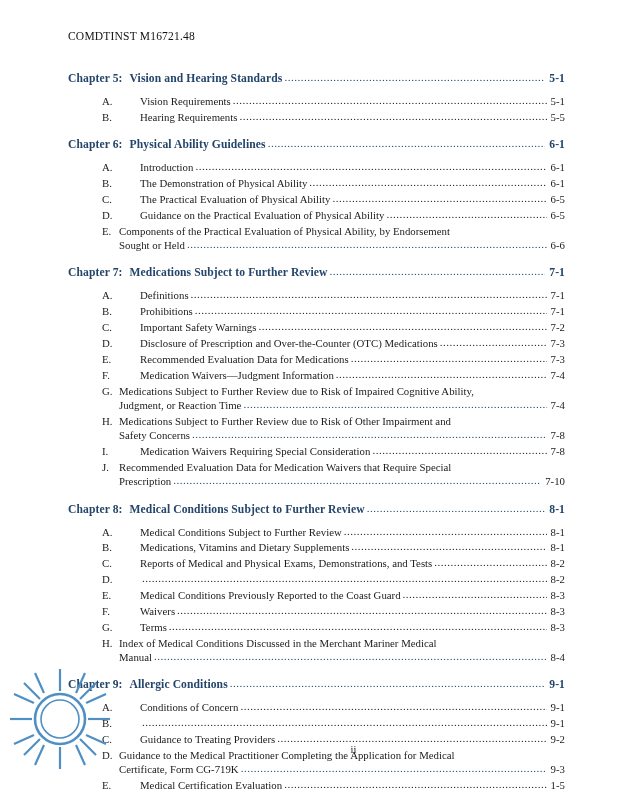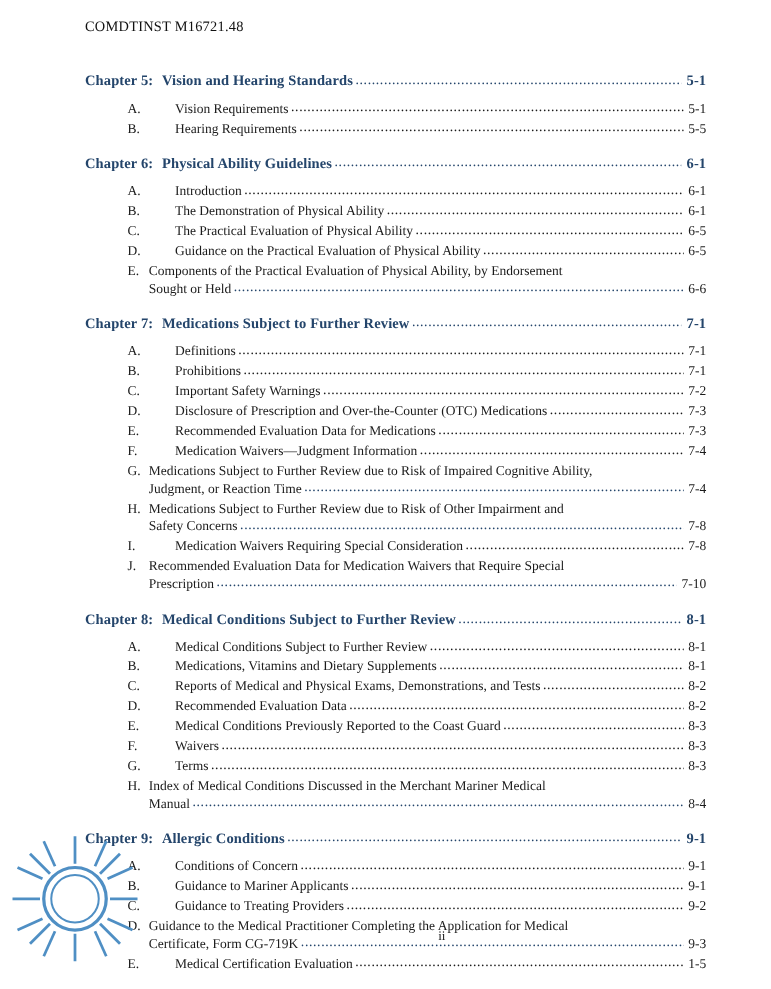--- a/index.html
+++ b/index.html
@@ -13,21 +13,21 @@
     font-family: "Liberation Serif", serif;
     color: #1a1a1a;
     position: relative;
     overflow: hidden;
   }
   .page {
     position: relative;
     width: 617px;
     height: 791px;
     box-sizing: border-box;
-    padding: 16px 52px 0 68px;
+    padding: 30px 52px 0 68px;
   }
   .doc-header {
     font-size: 11.5px;
     letter-spacing: 0.2px;
     color: #111;
     margin-bottom: 30px;
   }
   .toc {
     position: relative;
     z-index: 3;
@@ -381,21 +381,20 @@
             <span class="letter">C.</span>
             <span class="etext-wrap">
               <span class="etext">Reports of Medical and Physical Exams, Demonstrations, and Tests</span>
               <span class="dots">...........................................................................................................................................................................................................................</span>
               <span class="page-num">8-2</span>
             </span>
           </div>
           <div class="entry">
             <span class="letter">D.</span>
             <span class="etext-wrap">
-              <span class="etext">Recommended Evaluation Data</span>
               <span class="dots">...........................................................................................................................................................................................................................</span>
               <span class="page-num">8-2</span>
             </span>
           </div>
           <div class="entry">
             <span class="letter">E.</span>
             <span class="etext-wrap">
               <span class="etext">Medical Conditions Previously Reported to the Coast Guard</span>
               <span class="dots">...........................................................................................................................................................................................................................</span>
               <span class="page-num">8-3</span>
@@ -443,21 +442,20 @@
             <span class="letter">A.</span>
             <span class="etext-wrap">
               <span class="etext">Conditions of Concern</span>
               <span class="dots">...........................................................................................................................................................................................................................</span>
               <span class="page-num">9-1</span>
             </span>
           </div>
           <div class="entry">
             <span class="letter">B.</span>
             <span class="etext-wrap">
-              <span class="etext">Guidance to Mariner Applicants</span>
               <span class="dots">...........................................................................................................................................................................................................................</span>
               <span class="page-num">9-1</span>
             </span>
           </div>
           <div class="entry">
             <span class="letter">C.</span>
             <span class="etext-wrap">
               <span class="etext">Guidance to Treating Providers</span>
               <span class="dots">...........................................................................................................................................................................................................................</span>
               <span class="page-num">9-2</span>

